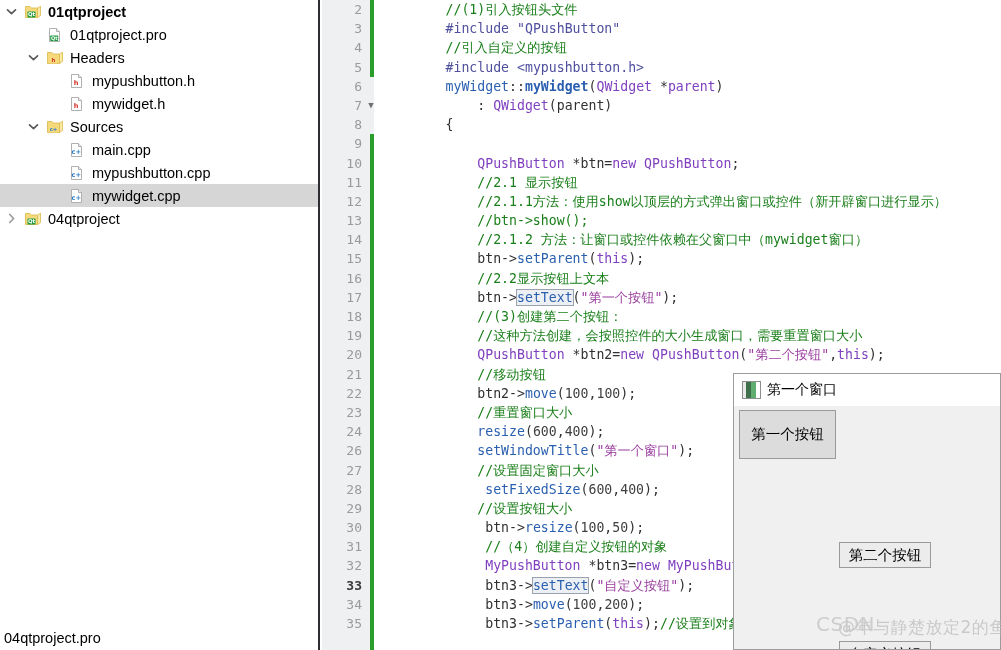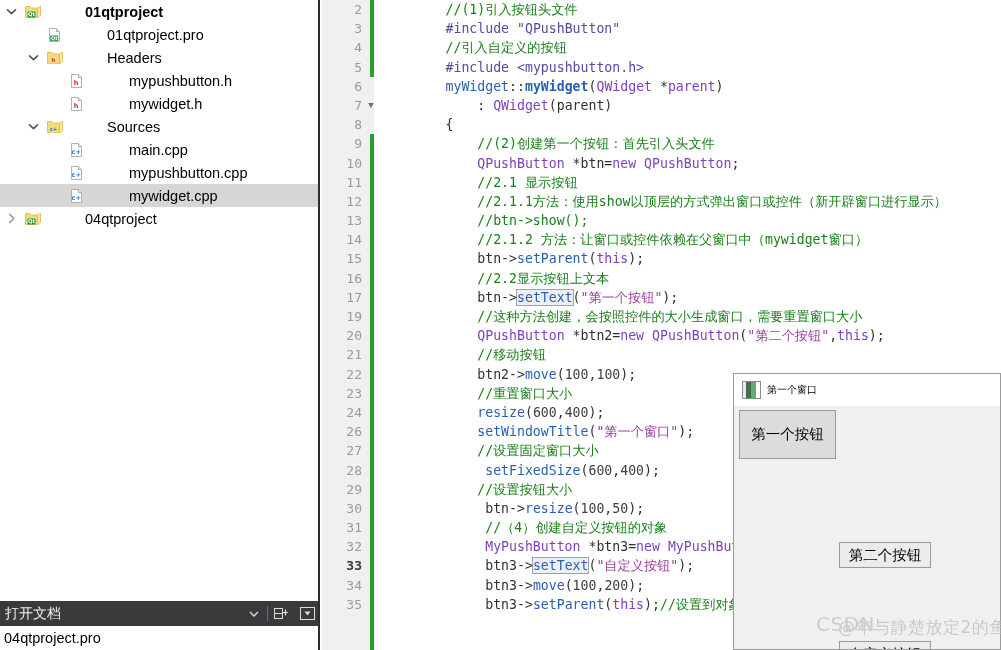--- a/index.html
+++ b/index.html
@@ -45,21 +45,21 @@
     display: flex; align-items: center; justify-content: center;
     color: #606060;
     font-size: 11px;
     line-height: 1;
   }
   .node .twisty svg { display: block; }
   .node .ic {
     width: 22px; flex: 0 0 22px;
     display: flex; align-items: center; justify-content: center;
   }
-  .node .lbl { padding-left: 4px; margin-left: 37px; }
+  .node .lbl { padding-left: 4px; }
   .node.bold .lbl { font-weight: bold; }
 
   
   #opendocs-header {
     position: absolute; left: 0; top: 601px;
     width: 320px; height: 25px;
     background: #3a3a3d;
     color: #f0f0f0;
     display: flex; align-items: center;
     font-size: 14px;
@@ -172,21 +172,21 @@
     padding-left: 8px;
     box-sizing: border-box;
   }
   #qttitle .qticon {
     width: 17px; height: 16px;
     border: 1px solid #8d8d8d;
     background: linear-gradient(90deg,#e9e9e9 0 18%, #3f6f4b 18% 48%, #5fae70 48% 78%, #ffffff 78% 100%);
     margin-right: 6px;
     flex: 0 0 auto;
   }
-  #qttitle .qttext { font-size: 10px; color: #000; }
+  #qttitle .qttext { font-size: 14px; color: #000; }
   #qtclient { position: relative; height: 243px; background: #f0f0f0; }
   .qtbtn {
     position: absolute;
     background: #dcdcdc;
     border: 1px solid #9a9a9a;
     color: #000;
     font-size: 14.5px;
     display: flex; align-items: center; justify-content: center;
     box-sizing: border-box;
   }
@@ -347,43 +347,20 @@
               <path d="M0.5 2.5 L5 2.5 L6.5 4 L12.5 4 L12.5 13.5 L0.5 13.5 Z" fill="#f5d97a" stroke="#d9b94a" stroke-width="0.8"></path>
               <path d="M12.5 4 L15.5 2.2 L15.5 11.5 L12.5 13.5 Z" fill="#fbe9a8" stroke="#d9b94a" stroke-width="0.8"></path>
               <rect x="2.5" y="7.5" width="8" height="6" rx="0.8" fill="#1f9a3f"></rect>
               <text x="6.5" y="12.4" font-size="5.4" font-family="DejaVu Sans, sans-serif" font-weight="bold" fill="#ffffff" text-anchor="middle">Qt</text>
             </svg>
           </span>
           <span class="lbl">04qtproject</span>
         </div>
       </div>
 
-    <div id="opendocs-header">
-      <span class="od-title">打开文档</span>
-      <span class="od-btn">
-        <svg width="10" height="10" viewBox="0 0 10 10">
-            <path d="M1 3 L5 7 L9 3" fill="none" stroke="#dcdcdc" stroke-width="1.4"></path>
-          </svg>
-      </span>
-      <span class="od-sep"></span>
-      <span class="od-btn">
-        <svg width="14" height="13" viewBox="0 0 14 13">
-          <rect x="0.5" y="1.5" width="8" height="10" fill="none" stroke="#dcdcdc" stroke-width="1"></rect>
-          <line x1="0.5" y1="6.5" x2="8.5" y2="6.5" stroke="#dcdcdc" stroke-width="1"></line>
-          <line x1="11.5" y1="2.5" x2="11.5" y2="8.5" stroke="#dcdcdc" stroke-width="1.2"></line>
-          <line x1="8.8" y1="5.5" x2="13.8" y2="5.5" stroke="#dcdcdc" stroke-width="1.2"></line>
-        </svg>
-      </span>
-      <span class="od-btn">
-        <svg width="15" height="13" viewBox="0 0 15 13">
-          <rect x="0.5" y="0.5" width="14" height="12" fill="none" stroke="#dcdcdc" stroke-width="1"></rect>
-          <path d="M4.5 4.5 L10.5 4.5 L7.5 8.5 Z" fill="#dcdcdc"></path>
-        </svg>
-      </span>
-    </div>
 
     <div id="opendocs-list">
       <span class="od-item">04qtproject.pro</span>
     </div>
   </div>
 
   <div id="opendocs-scroll">
     <svg width="11" height="8" viewBox="0 0 11 8">
         <path d="M1 6 L5.5 1.5 L10 6" fill="none" stroke="#b8b8b8" stroke-width="2"></path>
       </svg>
@@ -396,29 +373,30 @@
         <div class="cb-seg" style="top: 134.4px; height: 556.8px;"></div>
       </div>
     <div id="lines">
         <div class="line"><span class="lnum">2</span><span class="code"><span class="plain">        </span><span class="cmt">//(1)引入按钮头文件</span></span></div>
         <div class="line"><span class="lnum">3</span><span class="code"><span class="plain">        </span><span class="pp">#include</span><span class="plain"> </span><span class="pp">"QPushButton"</span></span></div>
         <div class="line"><span class="lnum">4</span><span class="code"><span class="plain">        </span><span class="cmt">//引入自定义的按钮</span></span></div>
         <div class="line"><span class="lnum">5</span><span class="code"><span class="plain">        </span><span class="pp">#include</span><span class="plain"> </span><span class="pp">&lt;mypushbutton.h&gt;</span></span></div>
         <div class="line"><span class="lnum">6</span><span class="code"><span class="plain">        </span><span class="fn">myWidget</span><span class="op">::</span><span class="cls">myWidget</span><span class="op">(</span><span class="typ">QWidget</span><span class="op"> *</span><span class="typ">parent</span><span class="op">)</span></span></div>
         <div class="line"><span class="lnum">7</span><span class="fold">▼</span><span class="code"><span class="op">            : </span><span class="typ">QWidget</span><span class="op">(</span><span class="plain">parent</span><span class="op">)</span></span></div>
         <div class="line"><span class="lnum">8</span><span class="code"><span class="op">        {</span></span></div>
-        <div class="line"><span class="lnum">9</span><span class="code"><span class="plain">            </span><span class="cmt">//(2)创建第一个按钮：首先引入头文件</span></span></div>
+        <div class="line"><span class="lnum">9</span><span class="code"><span class="plain">            </span></span></div>
         <div class="line"><span class="lnum">10</span><span class="code"><span class="plain">            </span><span class="typ">QPushButton</span><span class="op"> *</span><span class="plain">btn</span><span class="op">=</span><span class="kw">new</span><span class="plain"> </span><span class="typ">QPushButton</span><span class="op">;</span></span></div>
         <div class="line"><span class="lnum">11</span><span class="code"><span class="plain">            </span><span class="cmt">//2.1 显示按钮</span></span></div>
         <div class="line"><span class="lnum">12</span><span class="code"><span class="plain">            </span><span class="cmt">//2.1.1方法：使用show以顶层的方式弹出窗口或控件（新开辟窗口进行显示）</span></span></div>
         <div class="line"><span class="lnum">13</span><span class="code"><span class="plain">            </span><span class="cmt">//btn-&gt;show();</span></span></div>
         <div class="line"><span class="lnum">14</span><span class="code"><span class="plain">            </span><span class="cmt">//2.1.2 方法：让窗口或控件依赖在父窗口中（mywidget窗口）</span></span></div>
         <div class="line"><span class="lnum">15</span><span class="code"><span class="plain">            </span><span class="plain">btn</span><span class="op">-&gt;</span><span class="fn">setParent</span><span class="op">(</span><span class="kw">this</span><span class="op">);</span></span></div>
         <div class="line"><span class="lnum">16</span><span class="code"><span class="plain">            </span><span class="cmt">//2.2显示按钮上文本</span></span></div>
         <div class="line"><span class="lnum">17</span><span class="code"><span class="plain">            </span><span class="plain">btn</span><span class="op">-&gt;</span><span class="lnk">setText</span><span class="op">(</span><span class="str">"第一个按钮"</span><span class="op">);</span></span></div>
+        <div class="line"><span class="lnum">18</span><span class="code"><span class="plain">            </span><span class="cmt">//(3)创建第二个按钮：</span></span></div>
         <div class="line"><span class="lnum">19</span><span class="code"><span class="plain">            </span><span class="cmt">//这种方法创建，会按照控件的大小生成窗口，需要重置窗口大小</span></span></div>
         <div class="line"><span class="lnum">20</span><span class="code"><span class="plain">            </span><span class="typ">QPushButton</span><span class="op"> *</span><span class="plain">btn2</span><span class="op">=</span><span class="kw">new</span><span class="plain"> </span><span class="typ">QPushButton</span><span class="op">(</span><span class="str">"第二个按钮"</span><span class="op">,</span><span class="kw">this</span><span class="op">);</span></span></div>
         <div class="line"><span class="lnum">21</span><span class="code"><span class="plain">            </span><span class="cmt">//移动按钮</span></span></div>
         <div class="line"><span class="lnum">22</span><span class="code"><span class="plain">            </span><span class="plain">btn2</span><span class="op">-&gt;</span><span class="fn">move</span><span class="op">(</span><span class="num">100</span><span class="op">,</span><span class="num">100</span><span class="op">);</span></span></div>
         <div class="line"><span class="lnum">23</span><span class="code"><span class="plain">            </span><span class="cmt">//重置窗口大小</span></span></div>
         <div class="line"><span class="lnum">24</span><span class="code"><span class="plain">            </span><span class="fn">resize</span><span class="op">(</span><span class="num">600</span><span class="op">,</span><span class="num">400</span><span class="op">);</span></span></div>
         <div class="line"><span class="lnum">26</span><span class="code"><span class="plain">            </span><span class="fn">setWindowTitle</span><span class="op">(</span><span class="str">"第一个窗口"</span><span class="op">);</span></span></div>
         <div class="line"><span class="lnum">27</span><span class="code"><span class="plain">            </span><span class="cmt">//设置固定窗口大小</span></span></div>
         <div class="line"><span class="lnum">28</span><span class="code"><span class="plain">             </span><span class="fn">setFixedSize</span><span class="op">(</span><span class="num">600</span><span class="op">,</span><span class="num">400</span><span class="op">);</span></span></div>
         <div class="line"><span class="lnum">29</span><span class="code"><span class="plain">            </span><span class="cmt">//设置按钮大小</span></span></div>

